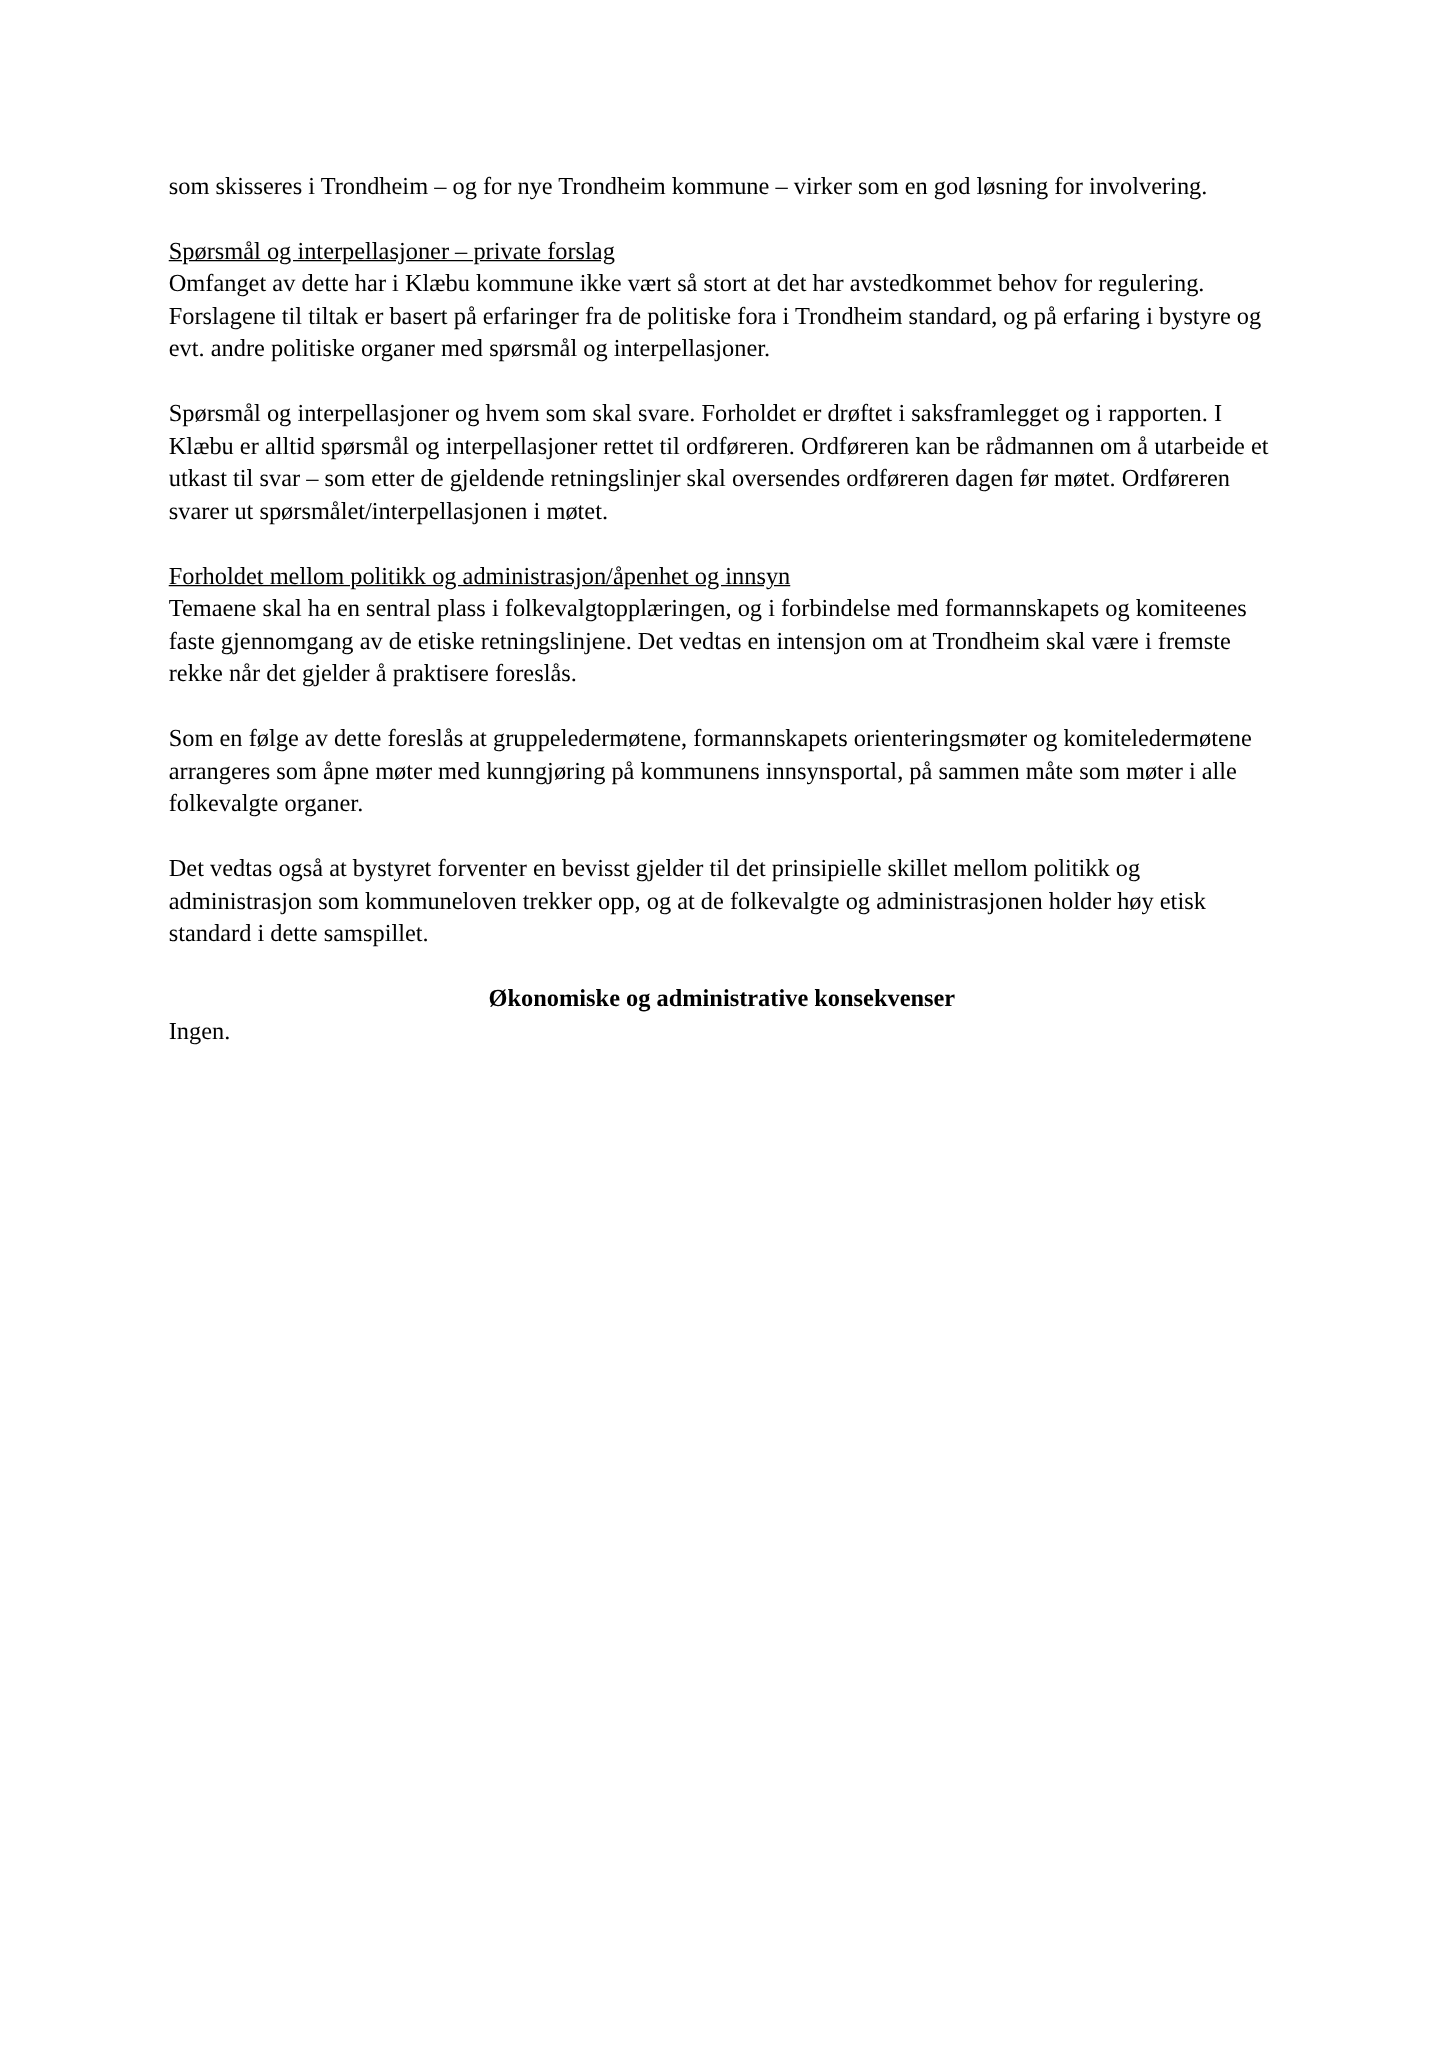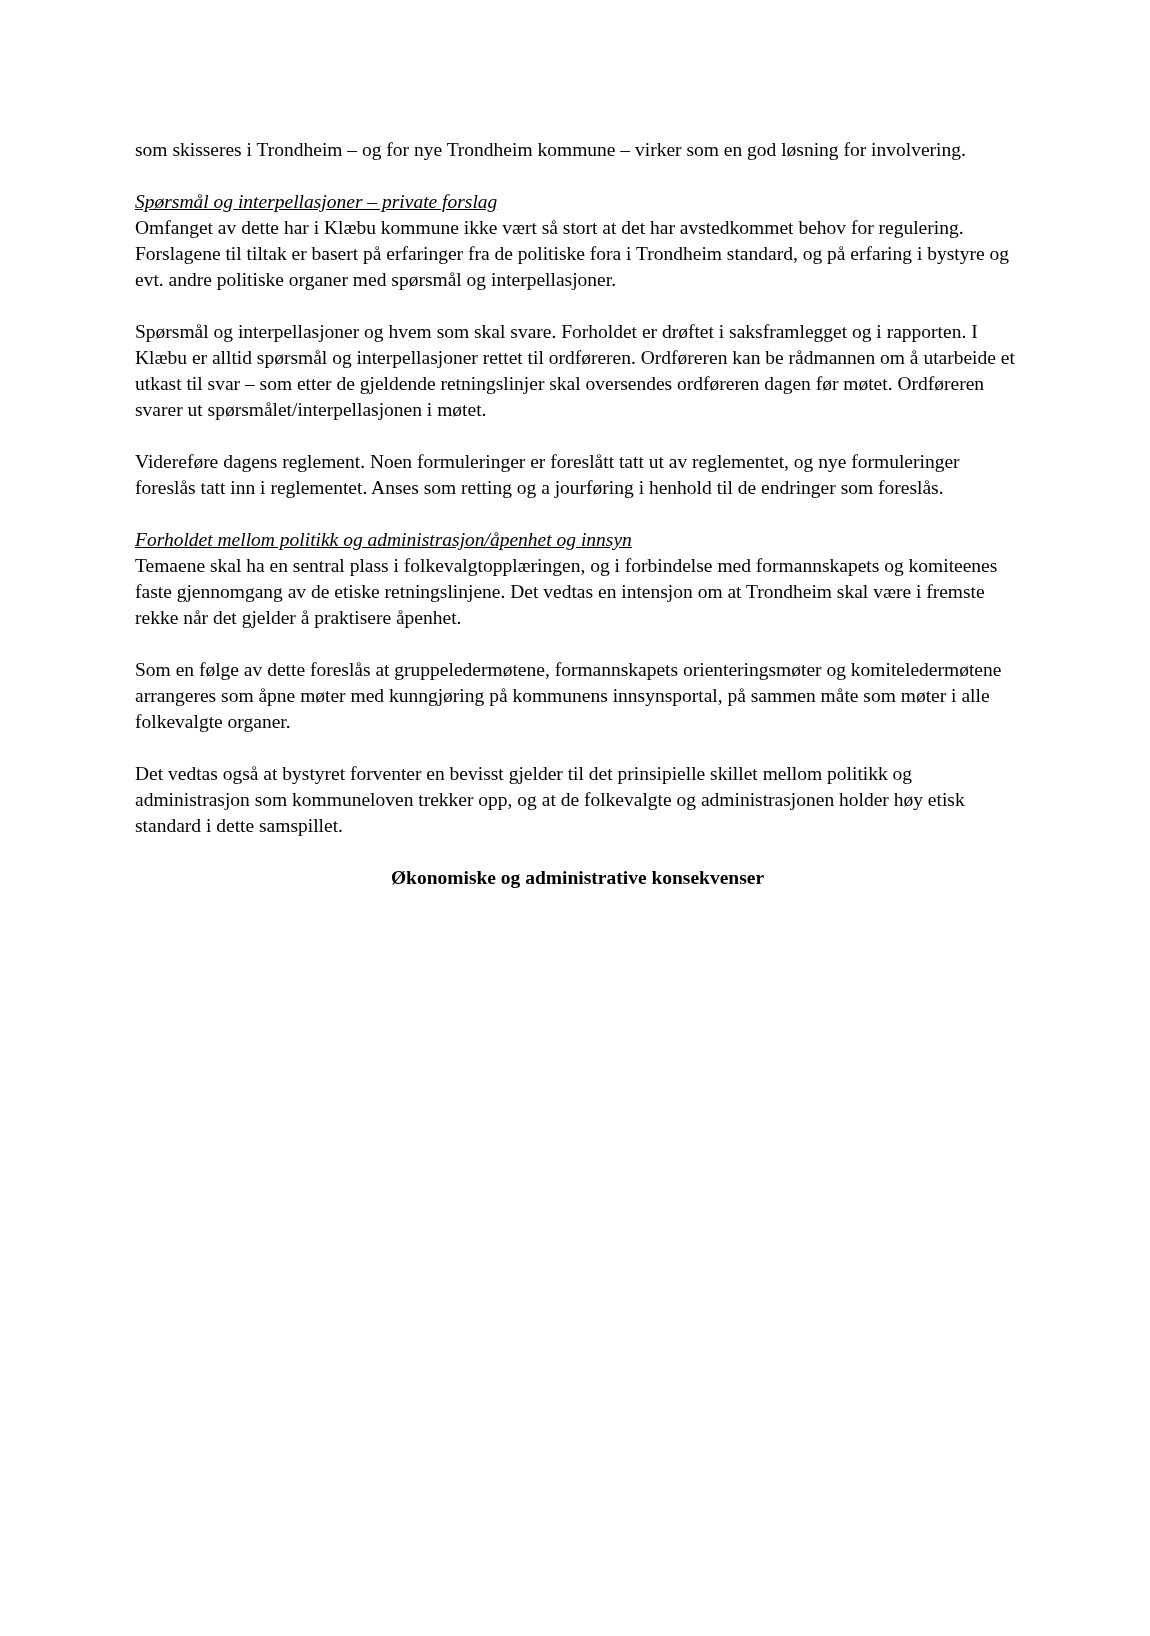--- a/index.html
+++ b/index.html
@@ -34,21 +34,20 @@
   .block:first-child {
     margin-top: 0;
   }
   .para {
     font-weight: normal;
   }
   .heading-underline {
     font-weight: normal;
     font-size: inherit;
     text-decoration: underline;
-    font-style: italic;
   }
   .heading-bold {
     font-weight: bold;
     font-size: inherit;
     text-align: center;
   }
   
   .heading-underline + .para,
   .heading-bold + .para {
     margin-top: 0;
@@ -62,27 +61,27 @@
 
     <p class="block para">som skisseres i Trondheim – og for nye Trondheim kommune – virker som en god løsning for involvering.</p>
 
     <div class="block heading-underline">Spørsmål og interpellasjoner – private forslag</div>
 
     <p class="block para">Omfanget av dette har i Klæbu kommune ikke vært så stort at det har avstedkommet behov for regulering. Forslagene til tiltak er basert på erfaringer fra de politiske fora i Trondheim standard, og på erfaring i bystyre og evt. andre politiske organer med spørsmål og interpellasjoner.</p>
 
     <p class="block para">Spørsmål og interpellasjoner og hvem som skal svare. Forholdet er drøftet i saksframlegget og i rapporten. I Klæbu er alltid spørsmål og interpellasjoner rettet til ordføreren. Ordføreren kan be rådmannen om å utarbeide et utkast til svar – som etter de gjeldende retningslinjer skal oversendes ordføreren dagen før møtet. Ordføreren svarer ut spørsmålet/interpellasjonen i møtet.</p>
 
 
-    <p class="block para">Videreføre dagens reglement. Noen formuleringer er foreslått tatt ut av reglementet, og nye formuleringer foreslås tatt inn i reglementet. Anses som retting og a jourføring i henhold til de endringer som foreslås.</p>
 
     <div class="block heading-underline">Forholdet mellom politikk og administrasjon/åpenhet og innsyn</div>
 
-    <p class="block para">Temaene skal ha en sentral plass i folkevalgtopplæringen, og i forbindelse med formannskapets og komiteenes faste gjennomgang av de etiske retningslinjene. Det vedtas en intensjon om at Trondheim skal være i fremste rekke når det gjelder å praktisere åpenhet.</p>
+    <p class="block para">Temaene skal ha en sentral plass i folkevalgtopplæringen, og i forbindelse med formannskapets og komiteenes faste gjennomgang av de etiske retningslinjene. Det vedtas en intensjon om at Trondheim skal være i fremste rekke når det gjelder å praktisere foreslås.</p>
 
     <p class="block para">Som en følge av dette foreslås at gruppeledermøtene, formannskapets orienteringsmøter og komiteledermøtene arrangeres som åpne møter med kunngjøring på kommunens innsynsportal, på sammen måte som møter i alle folkevalgte organer.</p>
 
     <p class="block para">Det vedtas også at bystyret forventer en bevisst gjelder til det prinsipielle skillet mellom politikk og administrasjon som kommuneloven trekker opp, og at de folkevalgte og administrasjonen holder høy etisk standard i dette samspillet.</p>
 
     <div class="block heading-bold">Økonomiske og administrative konsekvenser</div>
 
+    <p class="block para">Ingen.</p>
 
   </div>
 </div>
 
 </body></html>

